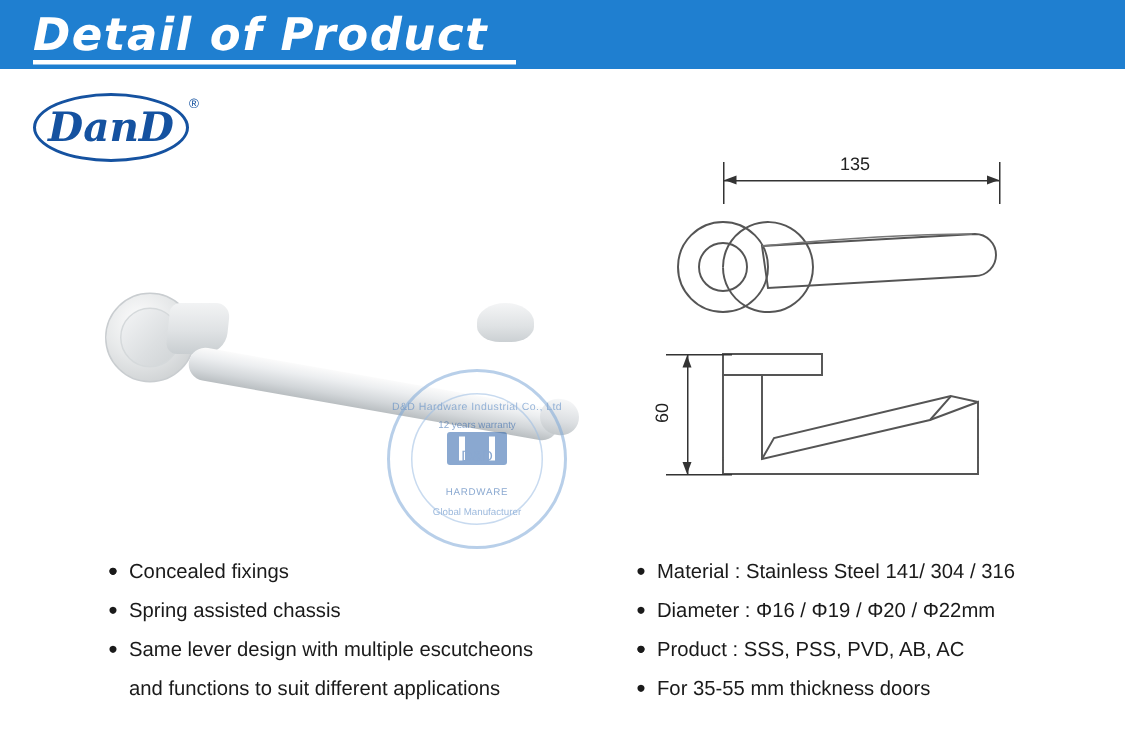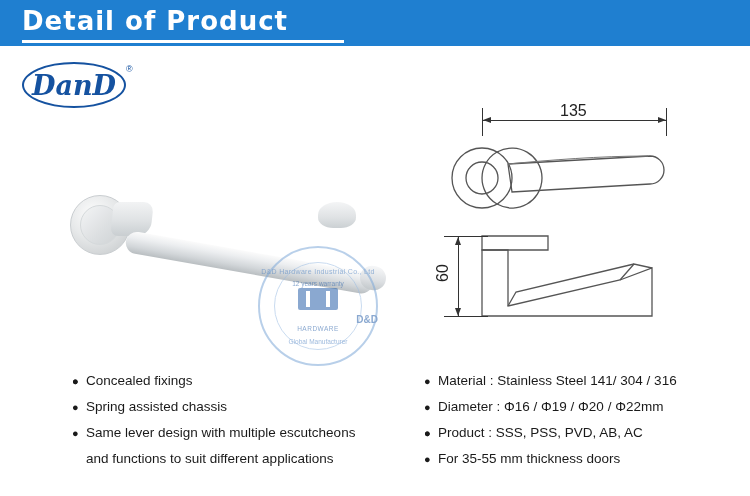--- a/index.html
+++ b/index.html
@@ -21,22 +21,23 @@
     left: 0;
     top: 0;
     width: 750px;
     height: 46px;
     background: #1f7fd0;
   }
   .header-title {
     position: absolute;
     left: 22px;
     top: 6px;
-    font-size: 26px;
+    font-size: 30px;
     font-weight: bold;
+    font-style: italic;
     color: #ffffff;
     letter-spacing: 1px;
     font-family: "DejaVu Sans", sans-serif;
   }
   .header-underline {
     position: absolute;
     left: 22px;
     top: 40px;
     width: 322px;
     height: 3px;
@@ -212,25 +213,25 @@
     left: 0;
     top: 34px;
     width: 120px;
     text-align: center;
     font-size: 6.5px;
     color: #2b62aa;
   }
   .wm-name {
     position: absolute;
     left: 0;
-    top: 68px;
-    width: 120px;
-    text-align: right;
+    top: 53px;
+    width: 120px;
+    text-align: center;
     font-size: 10px;
-    font-weight: bold;
+    font-weight: normal;
     color: #2b62aa;
   }
   .wm-sub {
     position: absolute;
     left: 0;
     top: 79px;
     width: 120px;
     text-align: center;
     font-size: 6.5px;
     color: #2b62aa;
@@ -259,21 +260,21 @@
     background: #333333;
   }
   .dim-h {
     height: 1px;
   }
   .dim-v {
     width: 1px;
   }
   .dim-label {
     position: absolute;
-    font-size: 16px;
+    font-size: 12px;
     color: #222222;
     font-family: "Liberation Sans", sans-serif;
   }
   .arrow {
     position: absolute;
     width: 0;
     height: 0;
   }
   .arrow-left {
     border-top: 3.5px solid transparent;

